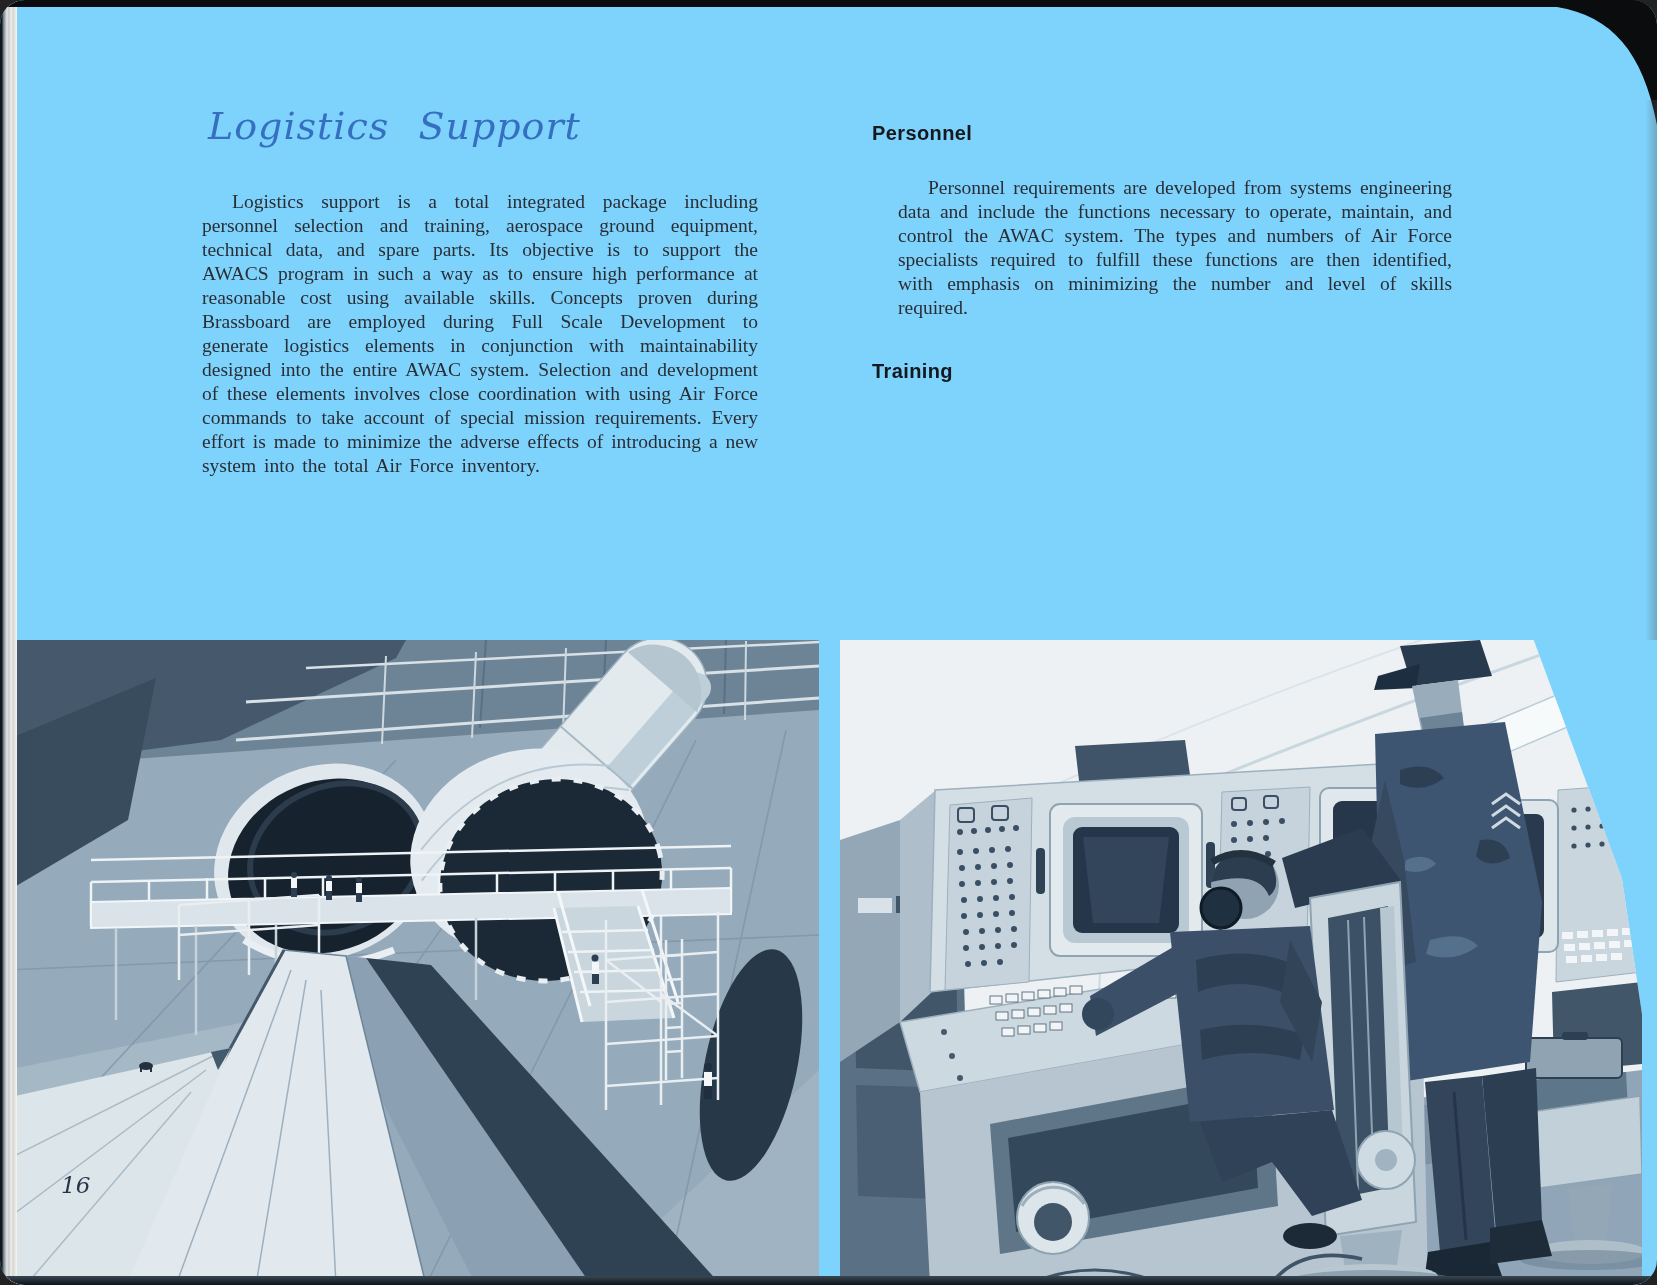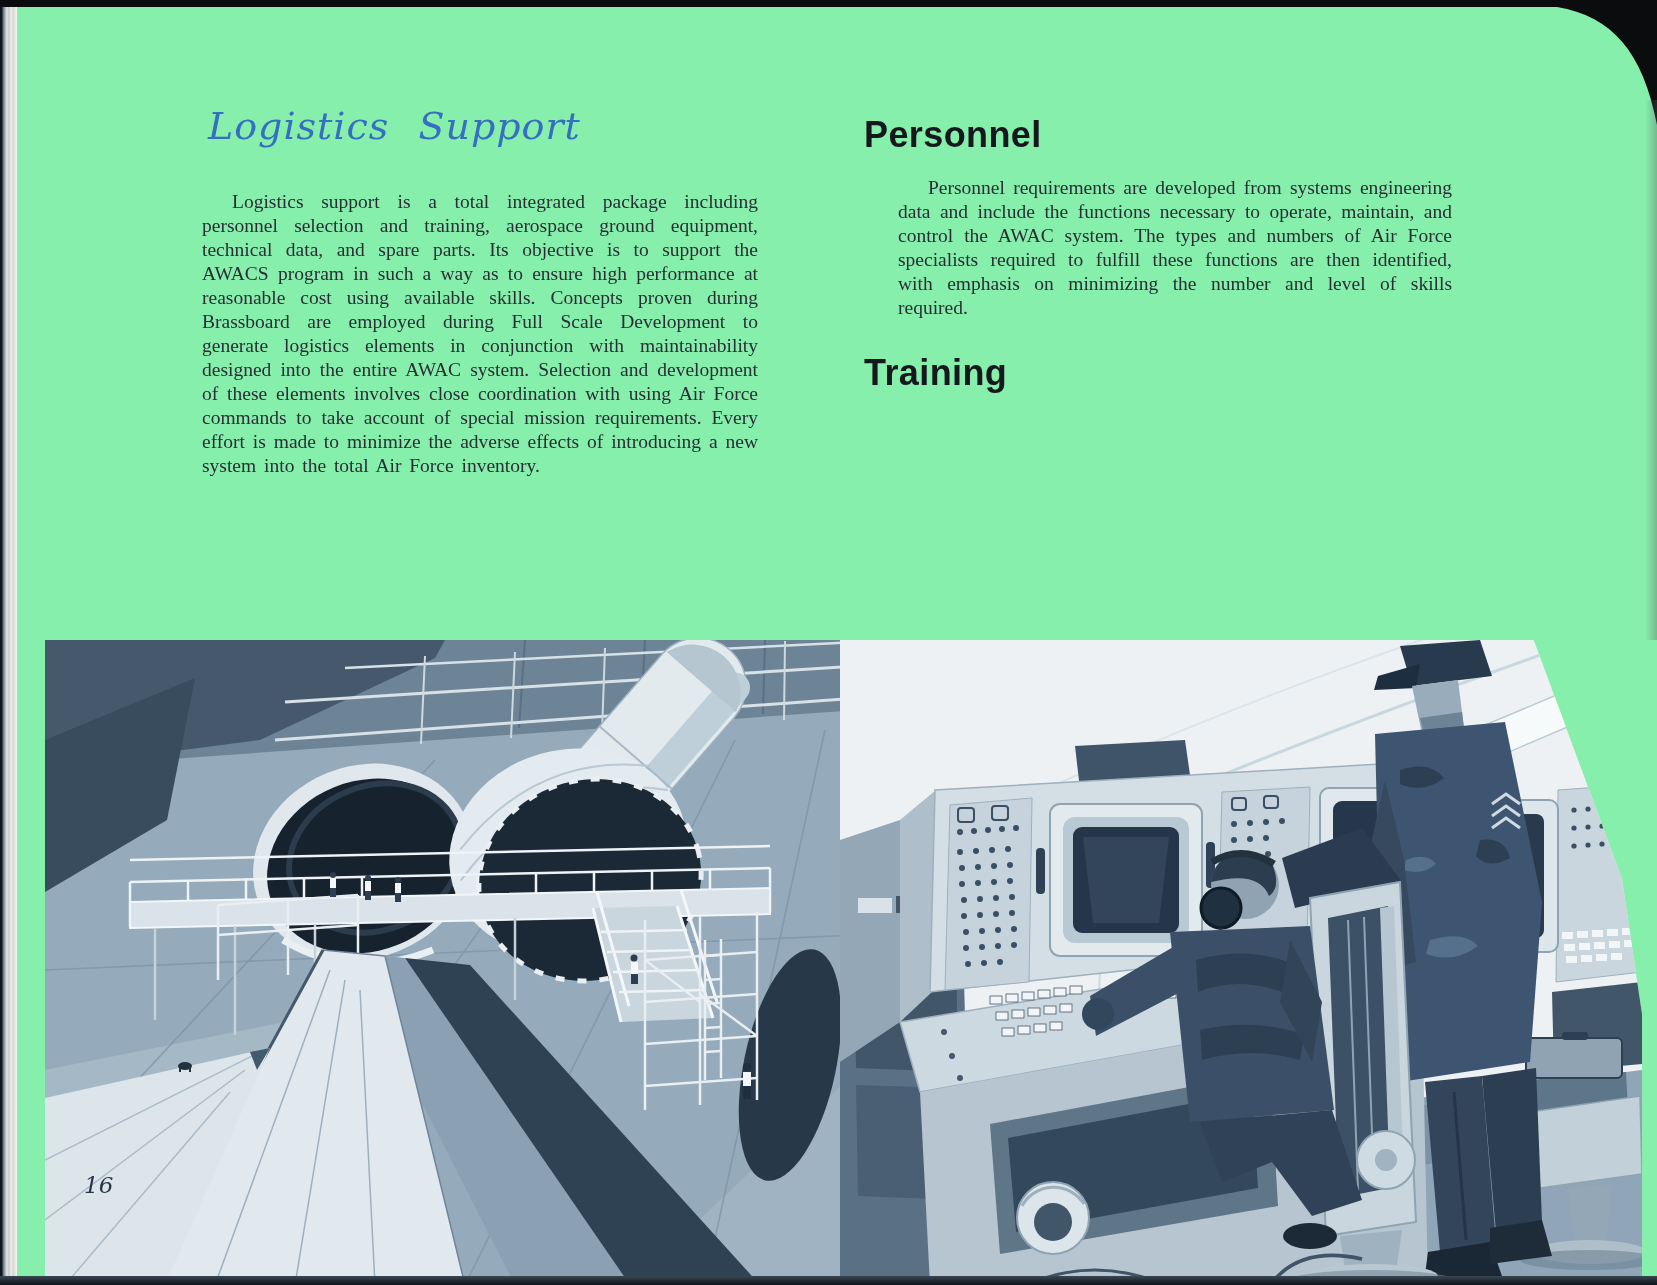--- a/index.html
+++ b/index.html
@@ -1,46 +1,46 @@
 <!DOCTYPE html>
 <html><head>
 <meta charset="utf-8">
 <style>
   html,body{margin:0;padding:0;background:#222;}
-  .sheet{position:relative;width:1657px;height:1285px;background:#86efac;overflow:hidden;
-         font-family:"Liberation Serif",serif;}
+  .sheet{position:relative;width:1657px;height:1285px;background:#7dd3fc;overflow:hidden;
+         font-family:"Liberation Serif",serif;border-radius:25px;}
   
   .edge-left{position:absolute;left:0;top:0;width:17px;height:100%;
     background:linear-gradient(90deg,#10161d 0px,#10161d 2px,#5f6c7a 3px,#a8b0b8 5px,
       #e6e5e0 7px,#c3c8cc 9px,#f1f0ea 11px,#d5d6d2 13px,#f7f6f1 17px);}
   .edge-top{position:absolute;left:0;top:0;width:100%;height:7px;background:#0a0c0e;}
   .corner-curl{position:absolute;left:1557px;top:0;width:100px;height:140px;}
   .edge-right-shade{position:absolute;left:1645px;top:100px;width:12px;height:540px;
     background:linear-gradient(90deg,rgba(0,0,0,0),rgba(80,88,96,0.35));}
   .edge-bottom{position:absolute;left:0;bottom:0;width:100%;height:9px;
     background:linear-gradient(#3a4651,#0c131a);}
   
   .title{position:absolute;left:208px;top:104px;margin:0;
     font-family:"DejaVu Serif",serif;font-style:italic;font-weight:400;
     font-size:38px;letter-spacing:1px;word-spacing:16px;}
   .body{position:absolute;margin:0;font-size:19.5px;line-height:24px;color:#2b2d35;
     text-align:justify;word-spacing:3px;}
   .body::first-letter{}
   .indent{text-indent:30px;}
   .col-left{left:202px;top:190px;width:556px;font-family:Liberation Serif, serif;}
-  .sec-head{position:absolute;margin:0;font-family:"Liberation Sans",sans-serif;
-    font-weight:700;font-size:36px;letter-spacing:0.4px;color:#15181d;}
+  .sec-head{position:absolute;margin:8px;font-family:"Liberation Sans",sans-serif;
+    font-weight:700;font-size:20px;letter-spacing:0.4px;color:#15181d;}
   .h-personnel{left:864px;top:114px;}
   .p-personnel{left:898px;top:176px;width:554px;}
   .h-training{left:864px;top:352px;}
   .p-training{left:864px;top:408px;width:554px;}
   
   .illus{position:absolute;overflow:hidden;}
   .illus svg{display:block;}
-  .illus-left{left:29px;top:640px;width:946px;height:645px;padding-left:16px;}
+  .illus-left{left:6px;top:640px;width:946px;height:645px;}
   .illus-right{left:840px;top:640px;width:802px;height:645px;
     clip-path:polygon(0 0,86.5% 0,97.5% 37%,100% 58%,100% 100%,0 100%);}
   .pageno{position:absolute;left:55px;top:532px;font-family:"DejaVu Serif",serif;
     font-style:italic;font-size:23px;color:#273548;}
 </style>
 </head>
 <body>
 
 <div class="sheet">
 

